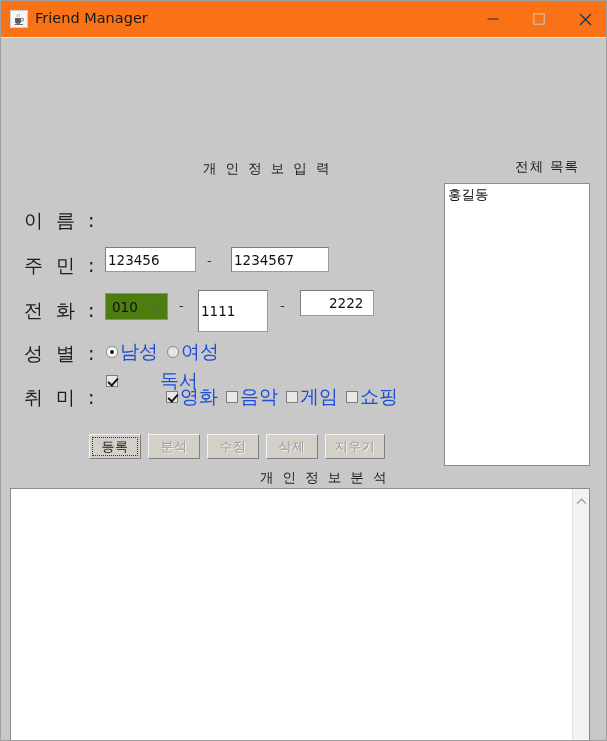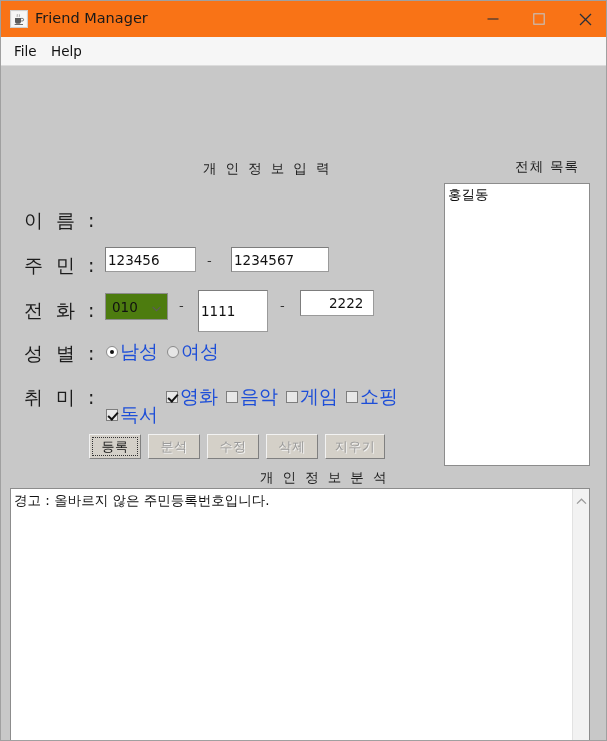--- a/index.html
+++ b/index.html
@@ -278,24 +278,20 @@
       </svg>
     </div>
     <div class="winbtn close">
       <svg width="13" height="13" viewBox="0 0 13 13">
         <line x1="1" y1="1" x2="12" y2="12" stroke="#2a2f3a" stroke-width="1.2"></line>
         <line x1="12" y1="1" x2="1" y2="12" stroke="#2a2f3a" stroke-width="1.2"></line>
       </svg>
     </div>
   </div>
 
-  <div class="menubar">
-    <div class="menuitem file">File</div>
-    <div class="menuitem help">Help</div>
-  </div>
 
   <div class="content">
 
     <div class="heading" id="hd-input">개 인 정 보 입 력</div>
     <div class="heading" id="hd-list">전체 목록</div>
     <div class="heading" id="hd-analyze">개 인 정 보 분 석</div>
 
     <div class="flabel" style="left:5px; top:142px;">이   름 :</div>
 
     <div class="flabel" style="left:5px; top:187px;">주   민 :</div>
@@ -321,21 +317,21 @@
     <div class="ctrl" style="left:105px; top:273px;">
       <span class="radio-box on"></span>
       <span>남성</span>
     </div>
     <div class="ctrl" style="left:166px; top:273px;">
       <span class="radio-box"></span>
       <span>여성</span>
     </div>
 
     <div class="flabel" style="left:5px; top:319px;">취   미 :</div>
-    <div class="ctrl" style="left:105px; top:336px;">
+    <div class="ctrl" style="left:105px; top:302px;gap:40px;">
       <span class="check-box on"></span>
       <span>독서</span>
     </div>
     <div class="ctrl" style="left:165px; top:318px;">
       <span class="check-box on"></span>
       <span>영화</span>
     </div>
     <div class="ctrl" style="left:225px; top:318px;">
       <span class="check-box"></span>
       <span>음악</span>
@@ -364,21 +360,20 @@
     </div>
     <div class="btn" style="left:324px; top:368px; width:60px;">
       <span>지우기</span>
     </div>
 
     <div class="listbox">
       <div class="listitem">홍길동</div>
     </div>
 
     <div class="textarea-wrap">
-      <div class="ta-text">경고 : 올바르지 않은 주민등록번호입니다.</div>
       <div class="scrollbar">
         <div class="sb-arrow up">
           <svg width="11" height="7" viewBox="0 0 11 7">
             <polyline points="1,5.6 5.5,1.2 10,5.6" fill="none" stroke="#9b9b9b" stroke-width="1.3"></polyline>
           </svg>
         </div>
 
       </div>
     </div>
 

